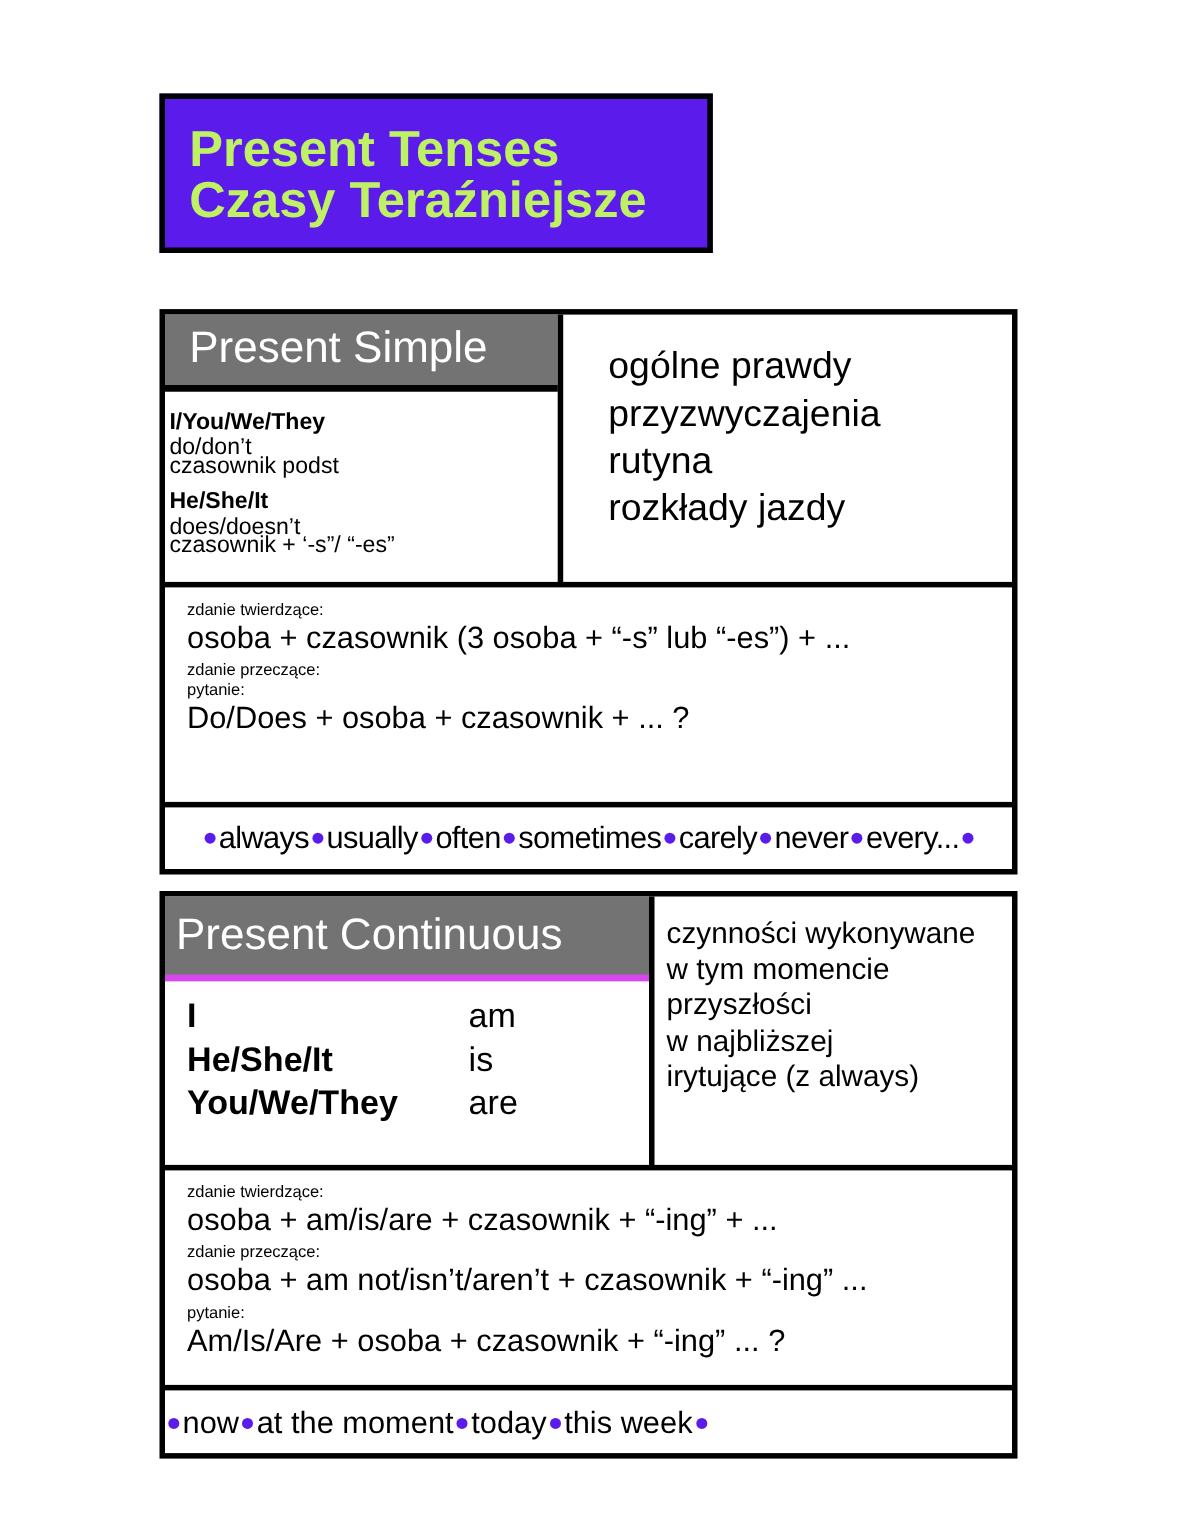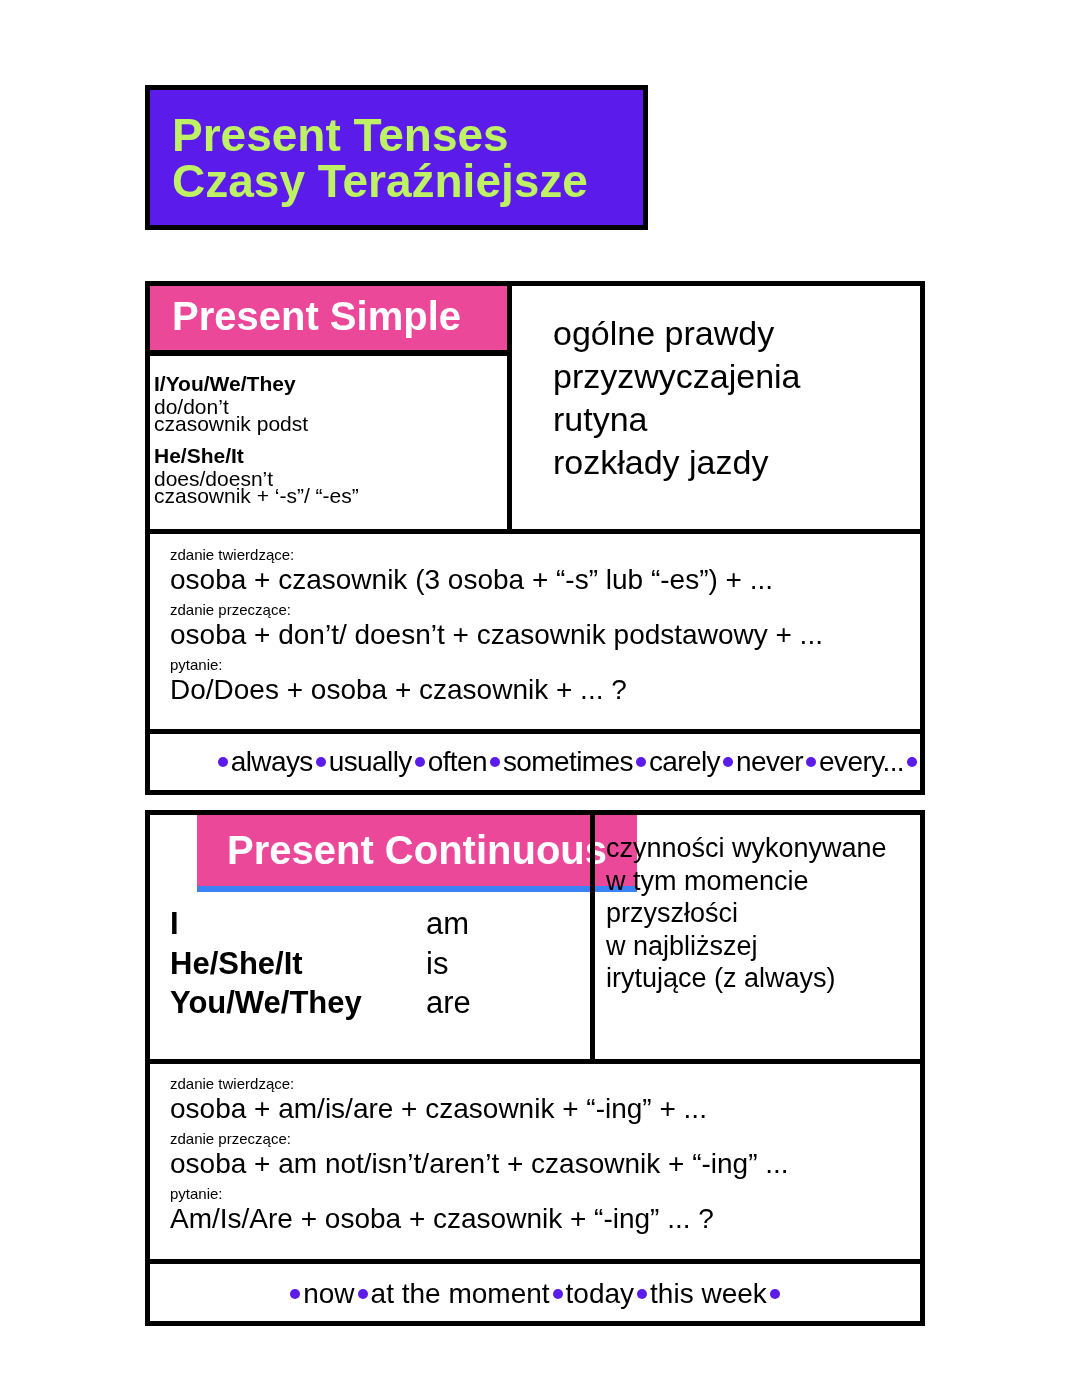--- a/index.html
+++ b/index.html
@@ -13,23 +13,23 @@
       background: #5b1ceb; border: 5px solid #000;
       color: #bef264; font-weight: bold; font-size: 46px; line-height: 46px;
       padding: 22px 0 0 22px;
     }
     .title-box div { white-space: nowrap; }
 
     .section { border: 5px solid #000; background: #fff; }
     .s1 { left: 145px; top: 281px; width: 780px; height: 514px; }
     .s2 { left: 145px; top: 810px; width: 780px; height: 516px; }
 
-    .hdr { background: #ec4899; color: #fff; font-weight: bold; position: absolute; box-sizing: border-box; white-space: nowrap; }
+    .hdr { background: #737373; color: #fff; font-weight: normal; position: absolute; box-sizing: border-box; white-space: nowrap; }
     .s1 .hdr { left: 0; top: 0; width: 357px; height: 70px; border-bottom: 6px solid #000; font-size: 40px; line-height: 60px; padding-left: 22px; }
-    .s2 .hdr { left: 0; top: 0; width: 440px; height: 77px; border-bottom: 6px solid #3b82f6; font-size: 40px; line-height: 70px; padding-left: 30px; margin-left: 47px; }
+    .s2 .hdr { left: 0; top: 0; width: 440px; height: 77px; border-bottom: 6px solid #d946ef; font-size: 40px; line-height: 70px; padding-left: 10px; }
 
     .vdiv { position: absolute; background: #000; width: 5px; }
     .s1 .vdiv { left: 357px; top: 0; height: 244px; }
     .s2 .vdiv { left: 440px; top: 0; height: 245px; }
 
     .hline { position: absolute; left: 0; right: 0; height: 5px; background: #000; }
     .s1 .hl1 { top: 243px; }
     .s1 .hl2 { top: 443px; }
     .s2 .hl1 { top: 244px; }
     .s2 .hl2 { top: 444px; }
@@ -46,22 +46,22 @@
     .forms2 { position: absolute; left: 20px; top: 89px; font-size: 31px; line-height: 39.5px; }
     .forms2 .row { display: flex; }
     .forms2 .who { font-weight: bold; width: 256px; }
 
     .rules { position: absolute; left: 20px; }
     .s1 .rules { top: 260px; }
     .s2 .rules { top: 260px; }
     .rules .lbl { font-size: 15px; line-height: 18px; height: 18px; }
     .rules .f { font-size: 28px; line-height: 32px; height: 37px; }
 
-    .adv { position: absolute; left: 0; right: 0; text-align: center; font-size: 28px; white-space: nowrap; }
-    .s1 .adv { top: 454px; line-height: 44px; text-align: right; padding-left: 1px; letter-spacing: -0.6px; }
+    .adv { position: absolute; left: 0; right: 0; font-size: 28px; white-space: nowrap; }
+    .s1 .adv { top: 454px; line-height: 44px; text-align: center; padding-left: 1px; letter-spacing: -0.6px; }
     .s2 .adv { top: 454px; line-height: 50px; }
     .dot { display: inline-block; width: 10px; height: 10px; border-radius: 50%; background: #5b1ceb; vertical-align: middle; margin: 0 3px; position: relative; top: -2px; }
   </style>
 </head>
 <body>
 
 <div class="abs title-box">
   <div>Present Tenses</div>
   <div>Czasy Teraźniejsze</div>
 </div>
@@ -89,21 +89,20 @@
     <div>rutyna</div>
     <div>rozkłady jazdy</div>
   </div>
 
   <div class="hline hl1"></div>
 
   <div class="rules">
     <div class="lbl">zdanie twierdzące:</div>
     <div class="f">osoba + czasownik (3 osoba + “-s” lub “-es”) + ...</div>
     <div class="lbl">zdanie przeczące:</div>
-    <div class="f">osoba + don’t/ doesn’t + czasownik podstawowy + ...</div>
     <div class="lbl">pytanie:</div>
     <div class="f">Do/Does + osoba + czasownik + ... ?</div>
   </div>
 
   <div class="hline hl2"></div>
 
   <div class="adv"><span class="dot"></span><span>always</span><span class="dot"></span><span>usually</span><span class="dot"></span><span>often</span><span class="dot"></span><span>sometimes</span><span class="dot"></span><span>carely</span><span class="dot"></span><span>never</span><span class="dot"></span><span>every...</span><span class="dot"></span></div>
 </div>
 
 <div class="abs section s2">

